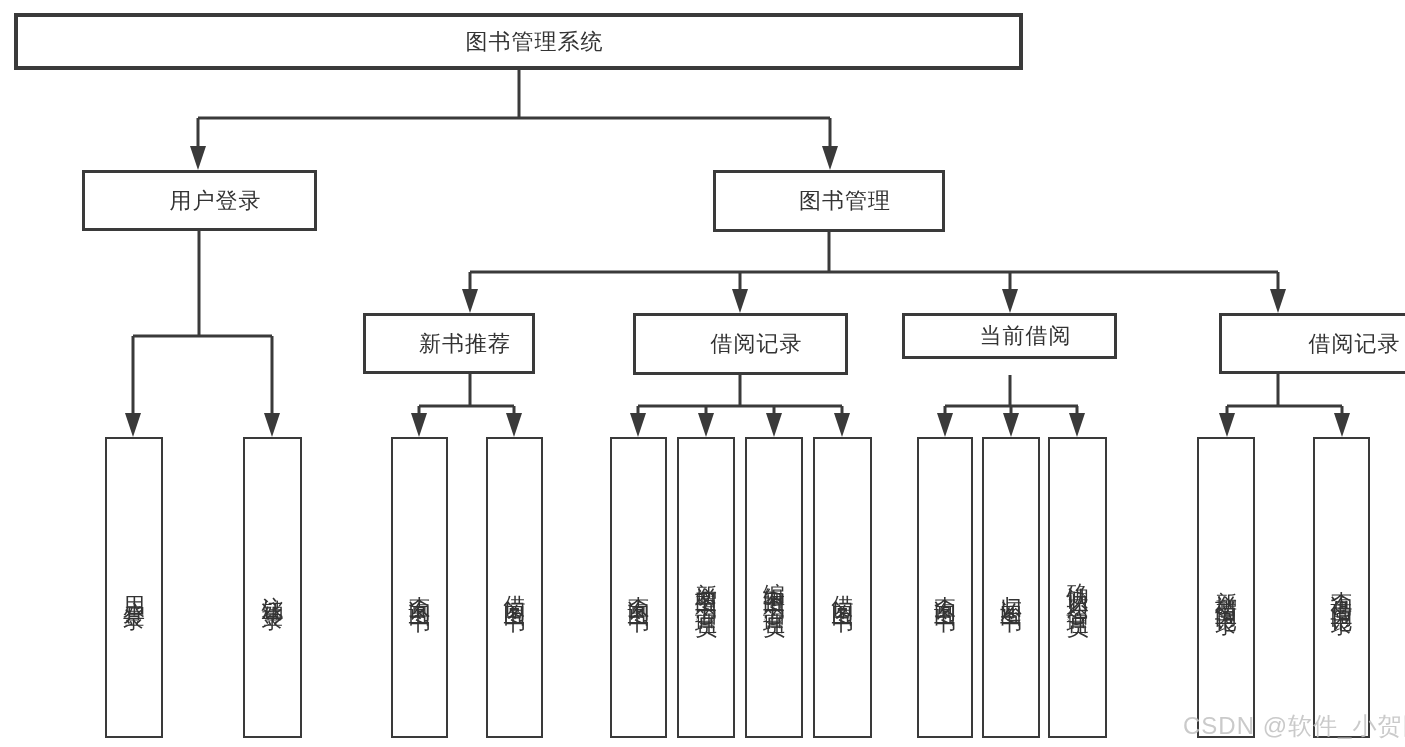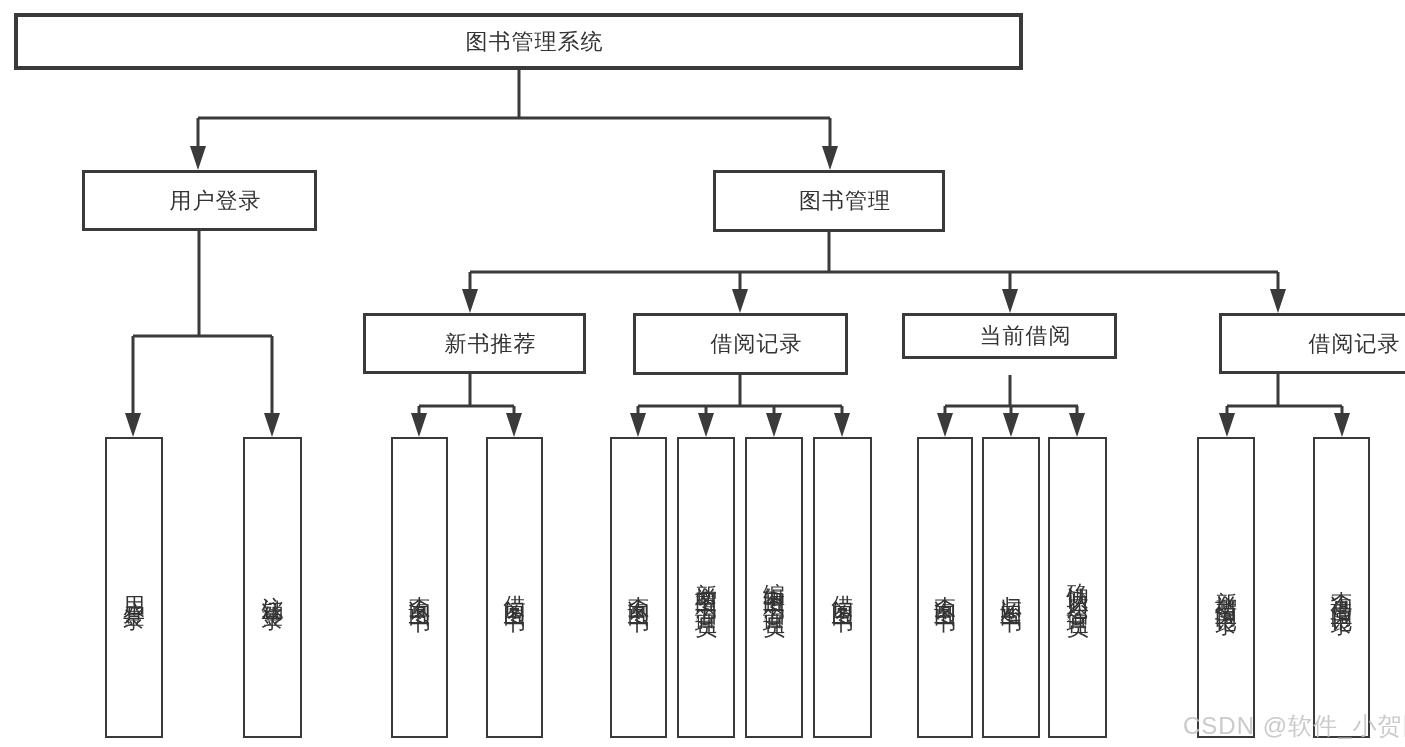--- a/index.html
+++ b/index.html
@@ -27,21 +27,21 @@
     text-orientation:mixed;
     font-size:22px;
     letter-spacing:5px;
     border-width:2.5px;
     top:437px;height:301px;
   }
   
   .n-root    {left:14px;  top:13px;  width:1009px;height:57px; border-width:4px;}
   .n-login   {left:82px;  top:170px; width:235px; height:61px;}
   .n-mgmt    {left:713px; top:170px; width:232px; height:62px;}
-  .n-newbook {left:363px; top:313px; width:223px; height:61px;}
+  .n-newbook {left:363px; top:313px; width:172px; height:61px;}
   .n-borrow  {left:633px; top:313px; width:215px; height:62px;}
   .n-current {left:902px; top:313px; width:215px; height:46px;}
   .n-records {left:1171px;top:313px; width:239px; height:61px;margin-left:48px;}
   .v1 {left:105px; width:58px;}
   .v2 {left:243px; width:59px;}
   .v3 {left:391px; width:57px;}
   .v4 {left:486px; width:57px;}
   .v5 {left:610px; width:57px;}
   .v6 {left:677px; width:58px;}
   .v7 {left:745px; width:58px;}

